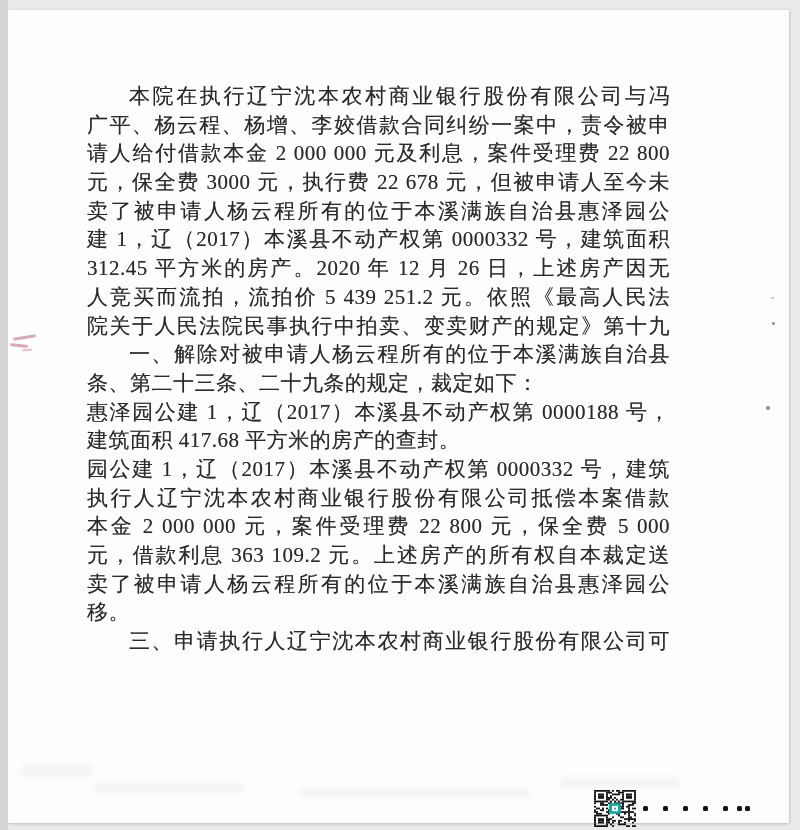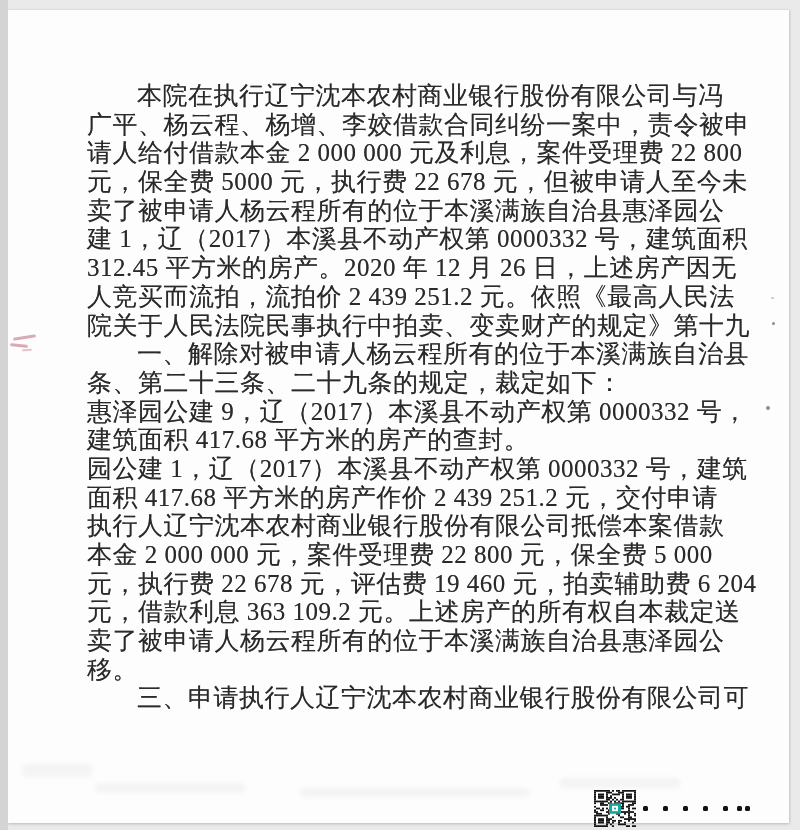--- a/index.html
+++ b/index.html
@@ -15,21 +15,21 @@
   .page{
     position:absolute;left:8px;top:10px;width:781px;height:813px;
     background:#fdfdfd;z-index:1;
     box-shadow:0 1px 3px rgba(0,0,0,.18), 1px 0 2px rgba(0,0,0,.08);
   }
   .doc-body{
     position:absolute;left:87px;top:82px;width:583px;z-index:4;
   }
   .line{
     display:block;height:28.7px;
-    font-size:25px;line-height:28.7px;letter-spacing:.5px;
+    font-size:21px;line-height:28.7px;letter-spacing:.5px;
     color:#2a2a2a;
     text-align:justify;text-align-last:justify;text-justify:inter-character;
     text-shadow:0 0 .6px rgba(45,45,45,.55);
     white-space:nowrap;
   }
   .line.end{text-align-last:left;}
   .line.indent{text-indent:2em;}
   
   .stain-red{
     position:absolute;z-index:5;background:rgba(155,35,60,.38);
@@ -68,35 +68,33 @@
 </head>
 <body>
 
 <div class="page"></div>
 <div class="scan-edge-left"></div>
 
 <div class="doc-body">
   <div class="line indent">本院在执行辽宁沈本农村商业银行股份有限公司与冯</div>
   <div class="line">广平、杨云程、杨增、李姣借款合同纠纷一案中，责令被申</div>
   <div class="line">请人给付借款本金 2 000 000 元及利息，案件受理费 22 800</div>
-  <div class="line">元，保全费 5000 元，执行费 22 678 元，但被申请人至今未</div>
+  <div class="line">元，保全费 3000 元，执行费 22 678 元，但被申请人至今未</div>
   <div class="line">卖了被申请人杨云程所有的位于本溪满族自治县惠泽园公</div>
   <div class="line">建 1，辽（2017）本溪县不动产权第 0000332 号，建筑面积</div>
   <div class="line">312.45 平方米的房产。2020 年 12 月 26 日，上述房产因无</div>
-  <div class="line">人竞买而流拍，流拍价 2 439 251.2 元。依照《最高人民法</div>
+  <div class="line">人竞买而流拍，流拍价 5 439 251.2 元。依照《最高人民法</div>
   <div class="line">院关于人民法院民事执行中拍卖、变卖财产的规定》第十九</div>
   <div class="line indent">一、解除对被申请人杨云程所有的位于本溪满族自治县</div>
   <div class="line end">条、第二十三条、二十九条的规定，裁定如下：</div>
-  <div class="line">惠泽园公建 9，辽（2017）本溪县不动产权第 0000332 号，</div>
+  <div class="line">惠泽园公建 1，辽（2017）本溪县不动产权第 0000188 号，</div>
   <div class="line end">建筑面积 417.68 平方米的房产的查封。</div>
   <div class="line">园公建 1，辽（2017）本溪县不动产权第 0000332 号，建筑</div>
-  <div class="line">面积 417.68 平方米的房产作价 2 439 251.2 元，交付申请</div>
   <div class="line">执行人辽宁沈本农村商业银行股份有限公司抵偿本案借款</div>
   <div class="line">本金 2 000 000 元，案件受理费 22 800 元，保全费 5 000</div>
-  <div class="line">元，执行费 22 678 元，评估费 19 460 元，拍卖辅助费 6 204</div>
   <div class="line">元，借款利息 363 109.2 元。上述房产的所有权自本裁定送</div>
   <div class="line">卖了被申请人杨云程所有的位于本溪满族自治县惠泽园公</div>
   <div class="line end">移。</div>
   <div class="line indent">三、申请执行人辽宁沈本农村商业银行股份有限公司可</div>
 </div>
 
 <span class="stain-red s1"></span>
 <span class="stain-red s2"></span>
 <span class="stain-red s3"></span>
 <span class="speck p1"></span>

